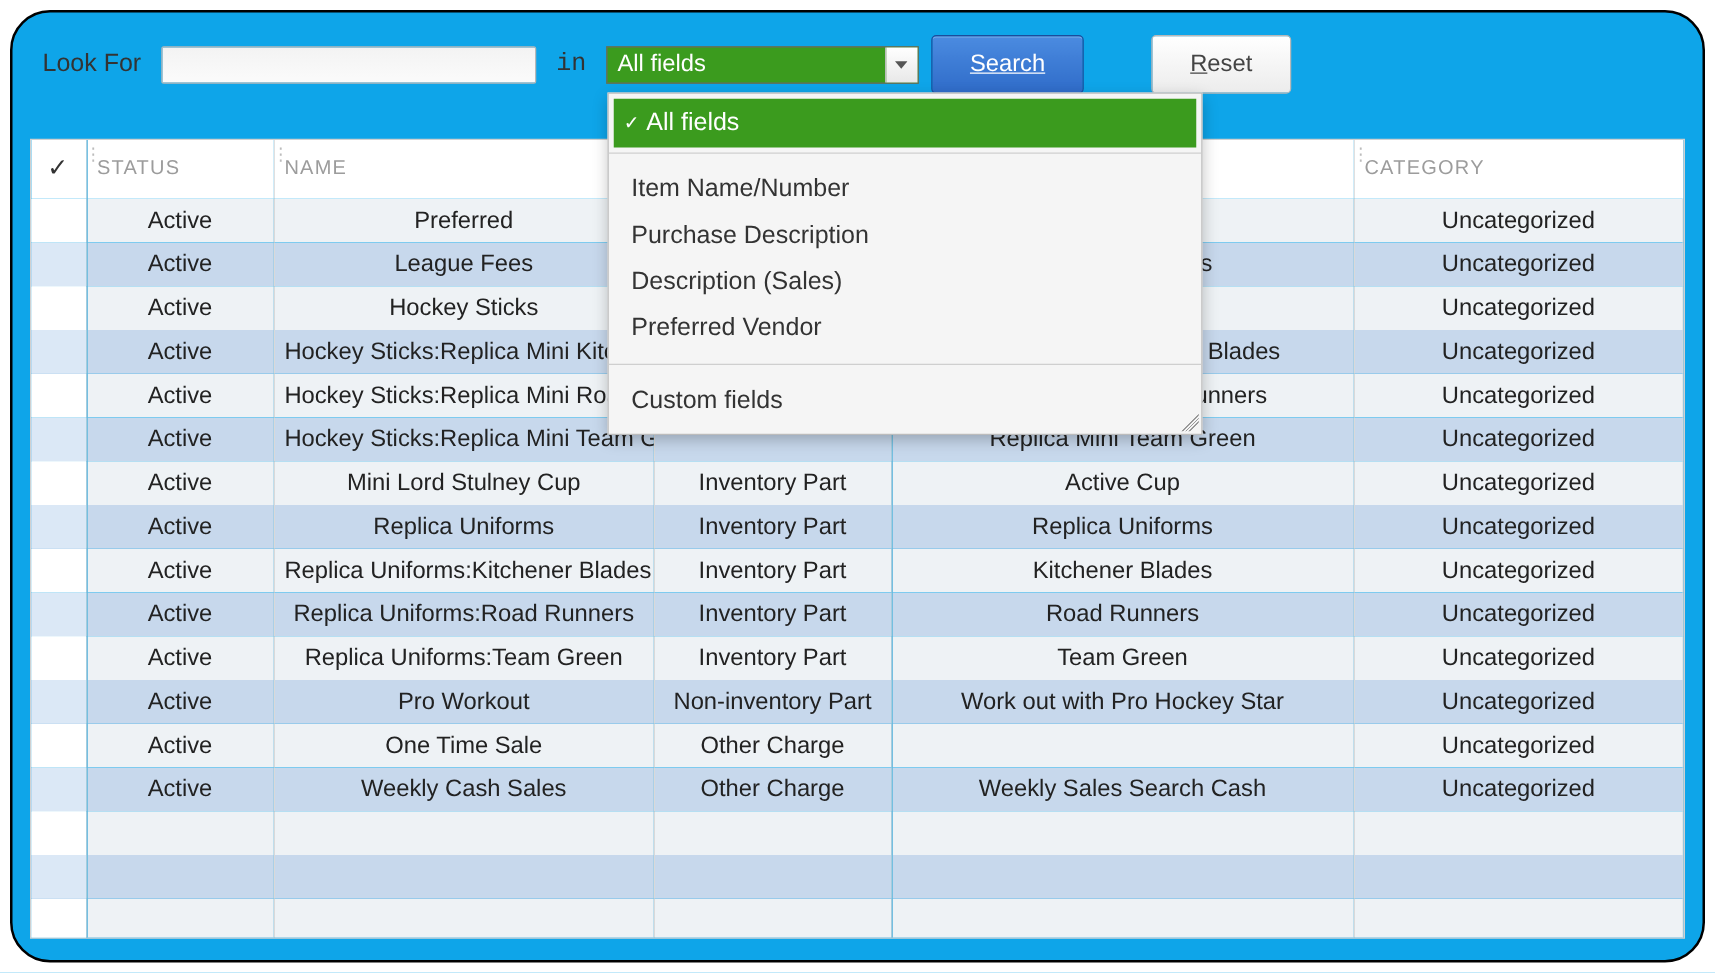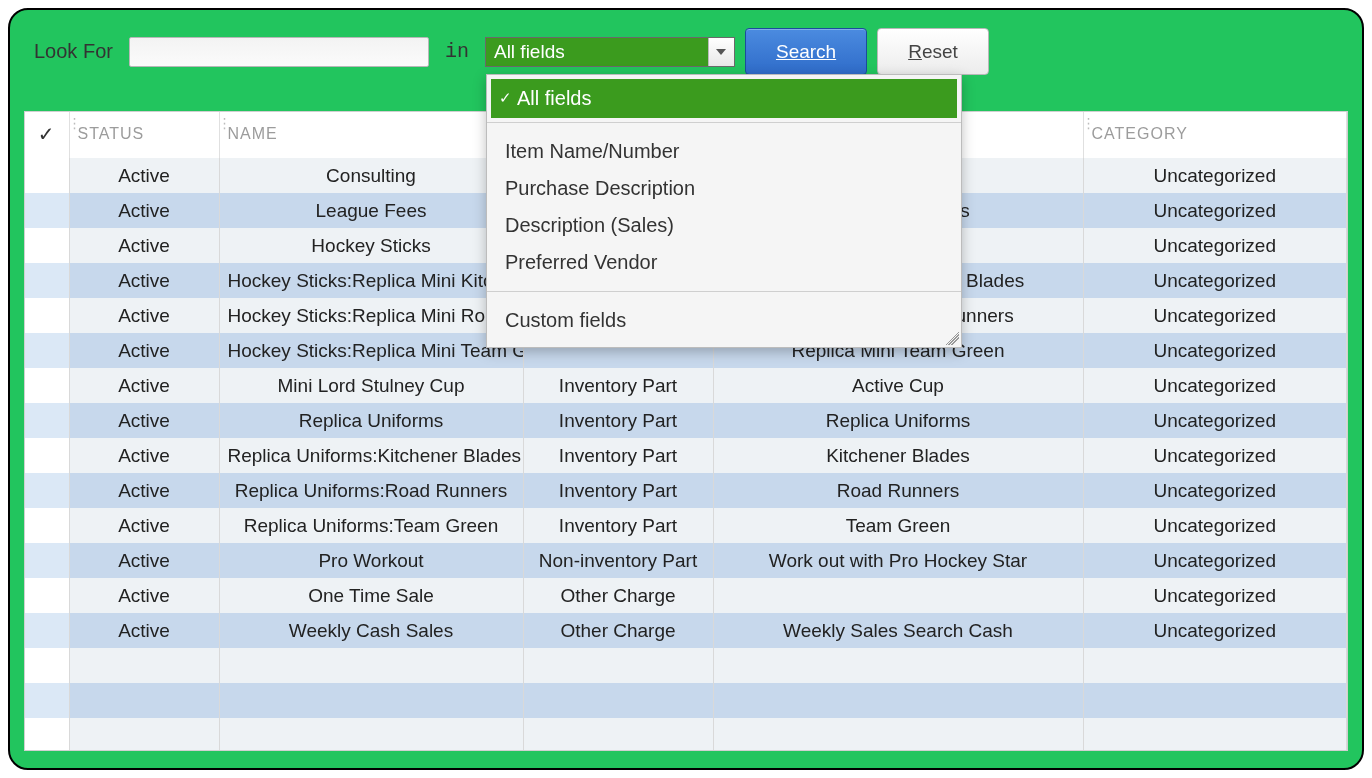--- a/index.html
+++ b/index.html
@@ -2,22 +2,22 @@
 <html><head>
 <meta charset="utf-8">
 <style>
 * { box-sizing: border-box; margin: 0; padding: 0; }
 html, body { width: 1372px; height: 778px; font-family: Arial, Helvetica, sans-serif; background: #fff; }
 body { padding: 8px; }
 
 .card {
   width: 100%; height: 100%;
   border: 2px solid #000;
-  border-radius: 20px;
-  background: #22c55e;
+  border-radius: 32px;
+  background: #0ea5e9;
   overflow: hidden;
   position: relative;
 }
 
 
 .searchbar {
   display: flex;
   align-items: center;
   gap: 10px;
   padding: 18px 24px 6px 24px;
@@ -67,20 +67,21 @@
   background: linear-gradient(#4b8be0, #2f6cc9);
   border-color: #1b4c9c;
   color: #fff;
   box-shadow: inset 0 1px 0 rgba(255,255,255,.3);
 }
 .btn-search span { text-decoration: underline; }
 .btn-reset {
   background: linear-gradient(#ffffff, #ececec);
   border-color: #b8b8b8;
   color: #444;
+  margin-left: 44px;
 }
 .btn-reset .ul { text-decoration: underline; }
 
 
 .dropdown {
   position: absolute;
   left: 476px; top: 64px;
   width: 476px;
   background: #f5f5f5;
   border: 1px solid #bcbcbc;
@@ -224,21 +225,21 @@
           <th><span class="drag">⋮</span><span>NAME</span></th>
           <th><span class="drag">⋮</span><span>TYPE</span></th>
           <th><span class="drag">⋮</span><span>DESCRIPTION</span></th>
           <th><span class="drag">⋮</span><span>CATEGORY</span></th>
         </tr>
       </thead>
       <tbody id="tbody">
           <tr>
             <td class="check-cell"></td>
             <td>Active</td>
-            <td>Consulting</td>
+            <td>Preferred</td>
             <td></td>
             <td></td>
             <td>Uncategorized</td>
           </tr>
           <tr class="alt">
             <td class="check-cell"></td>
             <td>Active</td>
             <td>League Fees</td>
             <td></td>
             <td>Monthly Charges</td>

